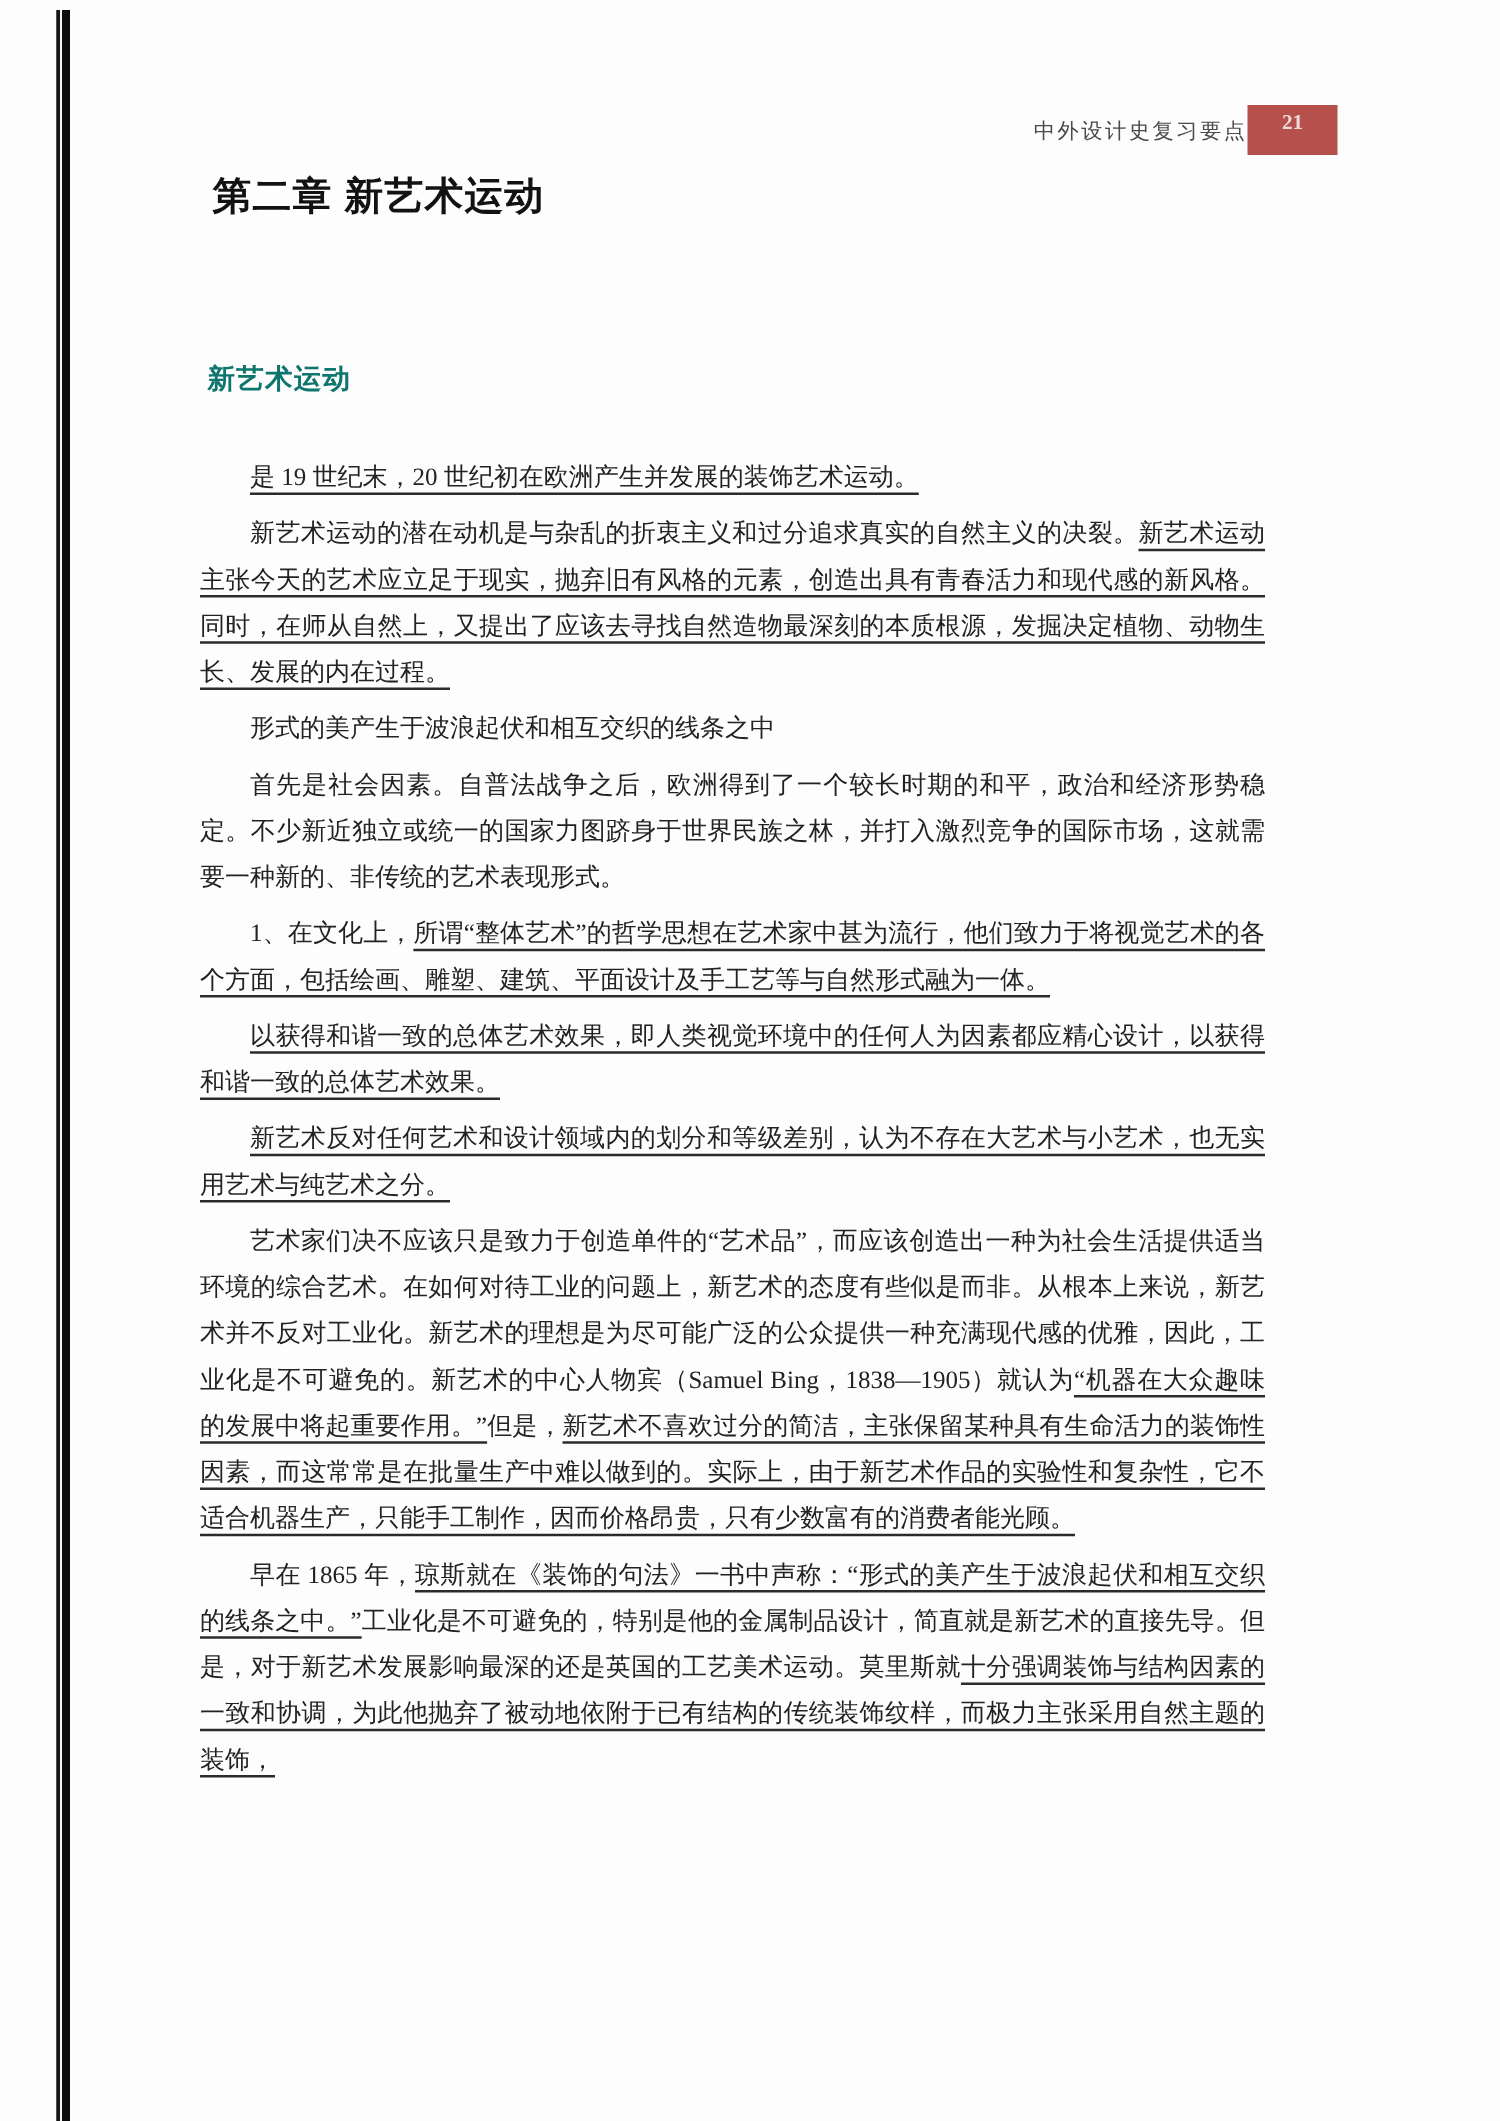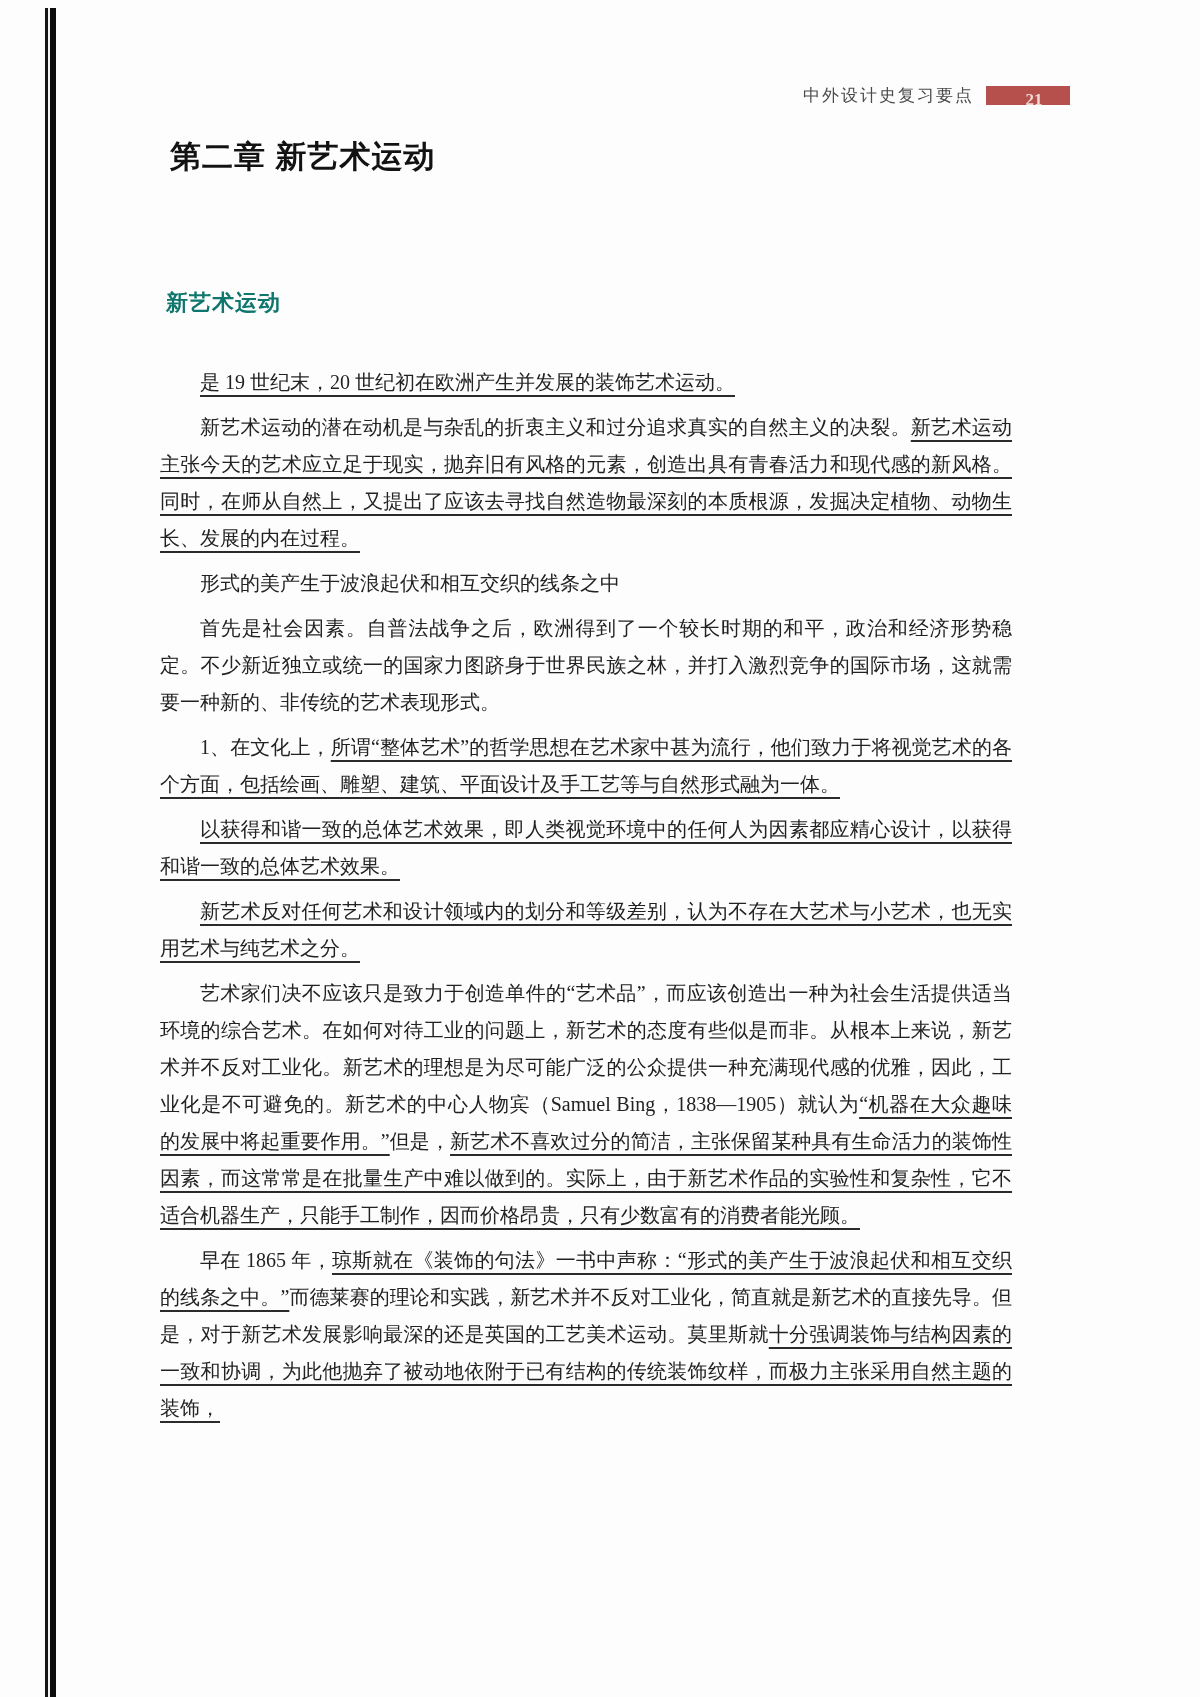--- a/index.html
+++ b/index.html
@@ -10,28 +10,28 @@
     overflow: hidden;
     font-family: "Liberation Serif", "DejaVu Serif", serif;
     color: #1c1c1c;
   }
   .edge-bar {
     position: absolute; left: 45px; top: 8px; bottom: 0; width: 11px;
     background: linear-gradient(to right, #161616 0 3px, #f4f4f4 3px 5px, #0c0c0c 5px 11px);
   }
   .header {
     position: absolute; top: 84px; left: 0; width: 1070px;
-    display: flex; justify-content: flex-end; align-items: center; gap: 12px;
+    display: flex; justify-content: flex-end; align-items: center; gap: 0;
   }
   .header-title {
     font-size: 17px; color: #4a4a4a; letter-spacing: 2px;
   }
   .page-num {
-    display: inline-block; width: 72px; height: 19px; line-height: 27px;
-    text-align: center; font-weight: bold; font-size: 17px; padding-left: 12px;
+    display: inline-block; width: 72px; height: 40px; line-height: 27px;
+    text-align: center; font-weight: bold; font-size: 17px;
   }
   .chapter {
     position: absolute; top: 136px; left: 170px; margin: 0;
     font-family: "Liberation Sans", "DejaVu Sans", sans-serif;
     font-size: 31px; font-weight: bold; color: #121212; letter-spacing: 1px;
   }
   .section {
     position: absolute; top: 288px; left: 166px; margin: 0;
     font-family: "Liberation Sans", "DejaVu Sans", sans-serif;
     font-size: 22px; font-weight: bold; color: #0f766e; letter-spacing: 1px;
@@ -66,15 +66,15 @@
 
   <div class="body">
       <p class="para"><span class="u">是 19 世纪末，20 世纪初在欧洲产生并发展的装饰艺术运动。</span></p>
       <p class="para"><span>新艺术运动的潜在动机是与杂乱的折衷主义和过分追求真实的自然主义的决裂。</span><span class="u">新艺术运动主张今天的艺术应立足于现实，抛弃旧有风格的元素，创造出具有青春活力和现代感的新风格。同时，在师从自然上，又提出了应该去寻找自然造物最深刻的本质根源，发掘决定植物、动物生长、发展的内在过程。</span></p>
       <p class="para"><span>形式的美产生于波浪起伏和相互交织的线条之中</span></p>
       <p class="para"><span>首先是社会因素。自普法战争之后，欧洲得到了一个较长时期的和平，政治和经济形势稳定。不少新近独立或统一的国家力图跻身于世界民族之林，并打入激烈竞争的国际市场，这就需要一种新的、非传统的艺术表现形式。</span></p>
       <p class="para"><span>1、在文化上，</span><span class="u">所谓“整体艺术”的哲学思想在艺术家中甚为流行，他们致力于将视觉艺术的各个方面，包括绘画、雕塑、建筑、平面设计及手工艺等与自然形式融为一体。</span></p>
       <p class="para"><span class="u">以获得和谐一致的总体艺术效果，即人类视觉环境中的任何人为因素都应精心设计，以获得和谐一致的总体艺术效果。</span></p>
       <p class="para"><span class="u">新艺术反对任何艺术和设计领域内的划分和等级差别，认为不存在大艺术与小艺术，也无实用艺术与纯艺术之分。</span></p>
       <p class="para"><span>艺术家们决不应该只是致力于创造单件的“艺术品”，而应该创造出一种为社会生活提供适当环境的综合艺术。在如何对待工业的问题上，新艺术的态度有些似是而非。从根本上来说，新艺术并不反对工业化。新艺术的理想是为尽可能广泛的公众提供一种充满现代感的优雅，因此，工业化是不可避免的。新艺术的中心人物宾（Samuel Bing，1838—1905）就认为</span><span class="u">“机器在大众趣味的发展中将起重要作用。”</span><span>但是，</span><span class="u">新艺术不喜欢过分的简洁，主张保留某种具有生命活力的装饰性因素，而这常常是在批量生产中难以做到的。实际上，由于新艺术作品的实验性和复杂性，它不适合机器生产，只能手工制作，因而价格昂贵，只有少数富有的消费者能光顾。</span></p>
-      <p class="para"><span>早在 1865 年，</span><span class="u">琼斯就在《装饰的句法》一书中声称：“形式的美产生于波浪起伏和相互交织的线条之中。”</span><span>而德莱赛的理论和实践，新艺术并不反对工业化，简直就是新艺术的直接先导。但是，对于新艺术发展影响最深的还是英国的工艺美术运动。莫里斯就</span><span class="u">十分强调装饰与结构因素的一致和协调，为此他抛弃了被动地依附于已有结构的传统装饰纹样，而极力主张采用自然主题的装饰，</span></p>
+      <p class="para"><span>早在 1865 年，</span><span class="u">琼斯就在《装饰的句法》一书中声称：“形式的美产生于波浪起伏和相互交织的线条之中。”</span><span>工业化是不可避免的，特别是他的金属制品设计，简直就是新艺术的直接先导。但是，对于新艺术发展影响最深的还是英国的工艺美术运动。莫里斯就</span><span class="u">十分强调装饰与结构因素的一致和协调，为此他抛弃了被动地依附于已有结构的传统装饰纹样，而极力主张采用自然主题的装饰，</span></p>
     </div>
 </div>
 
 </body></html>

